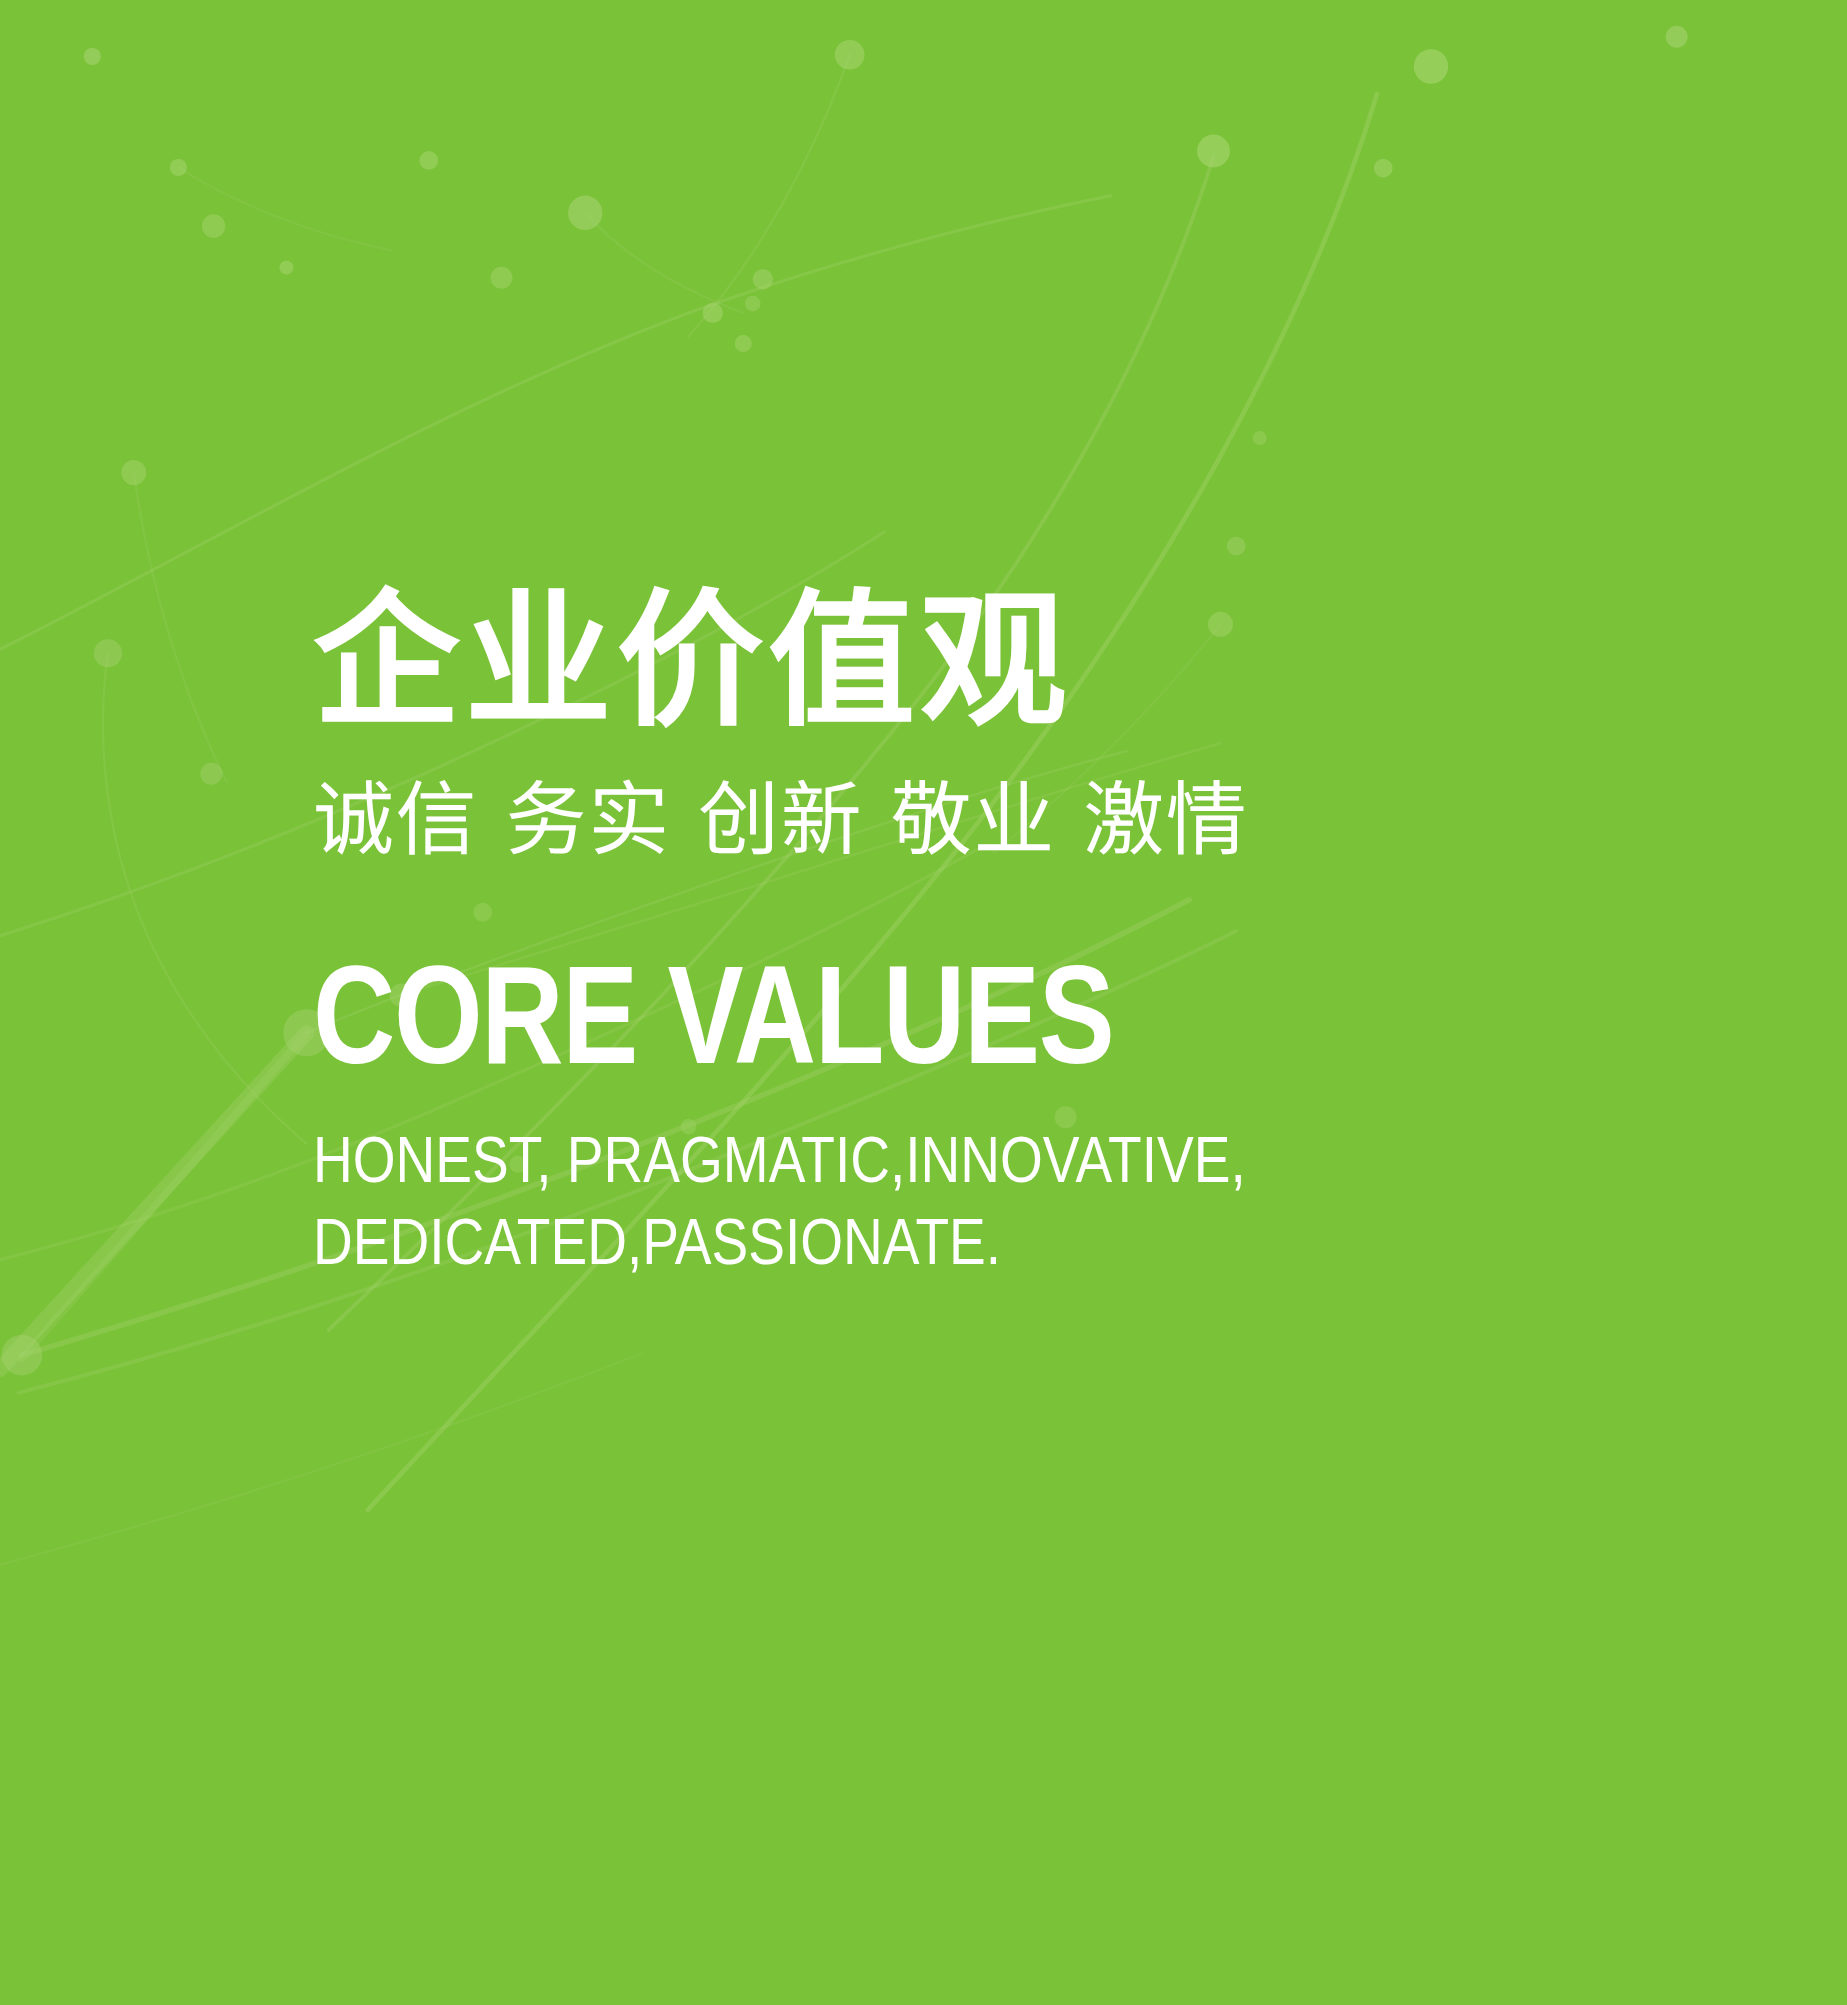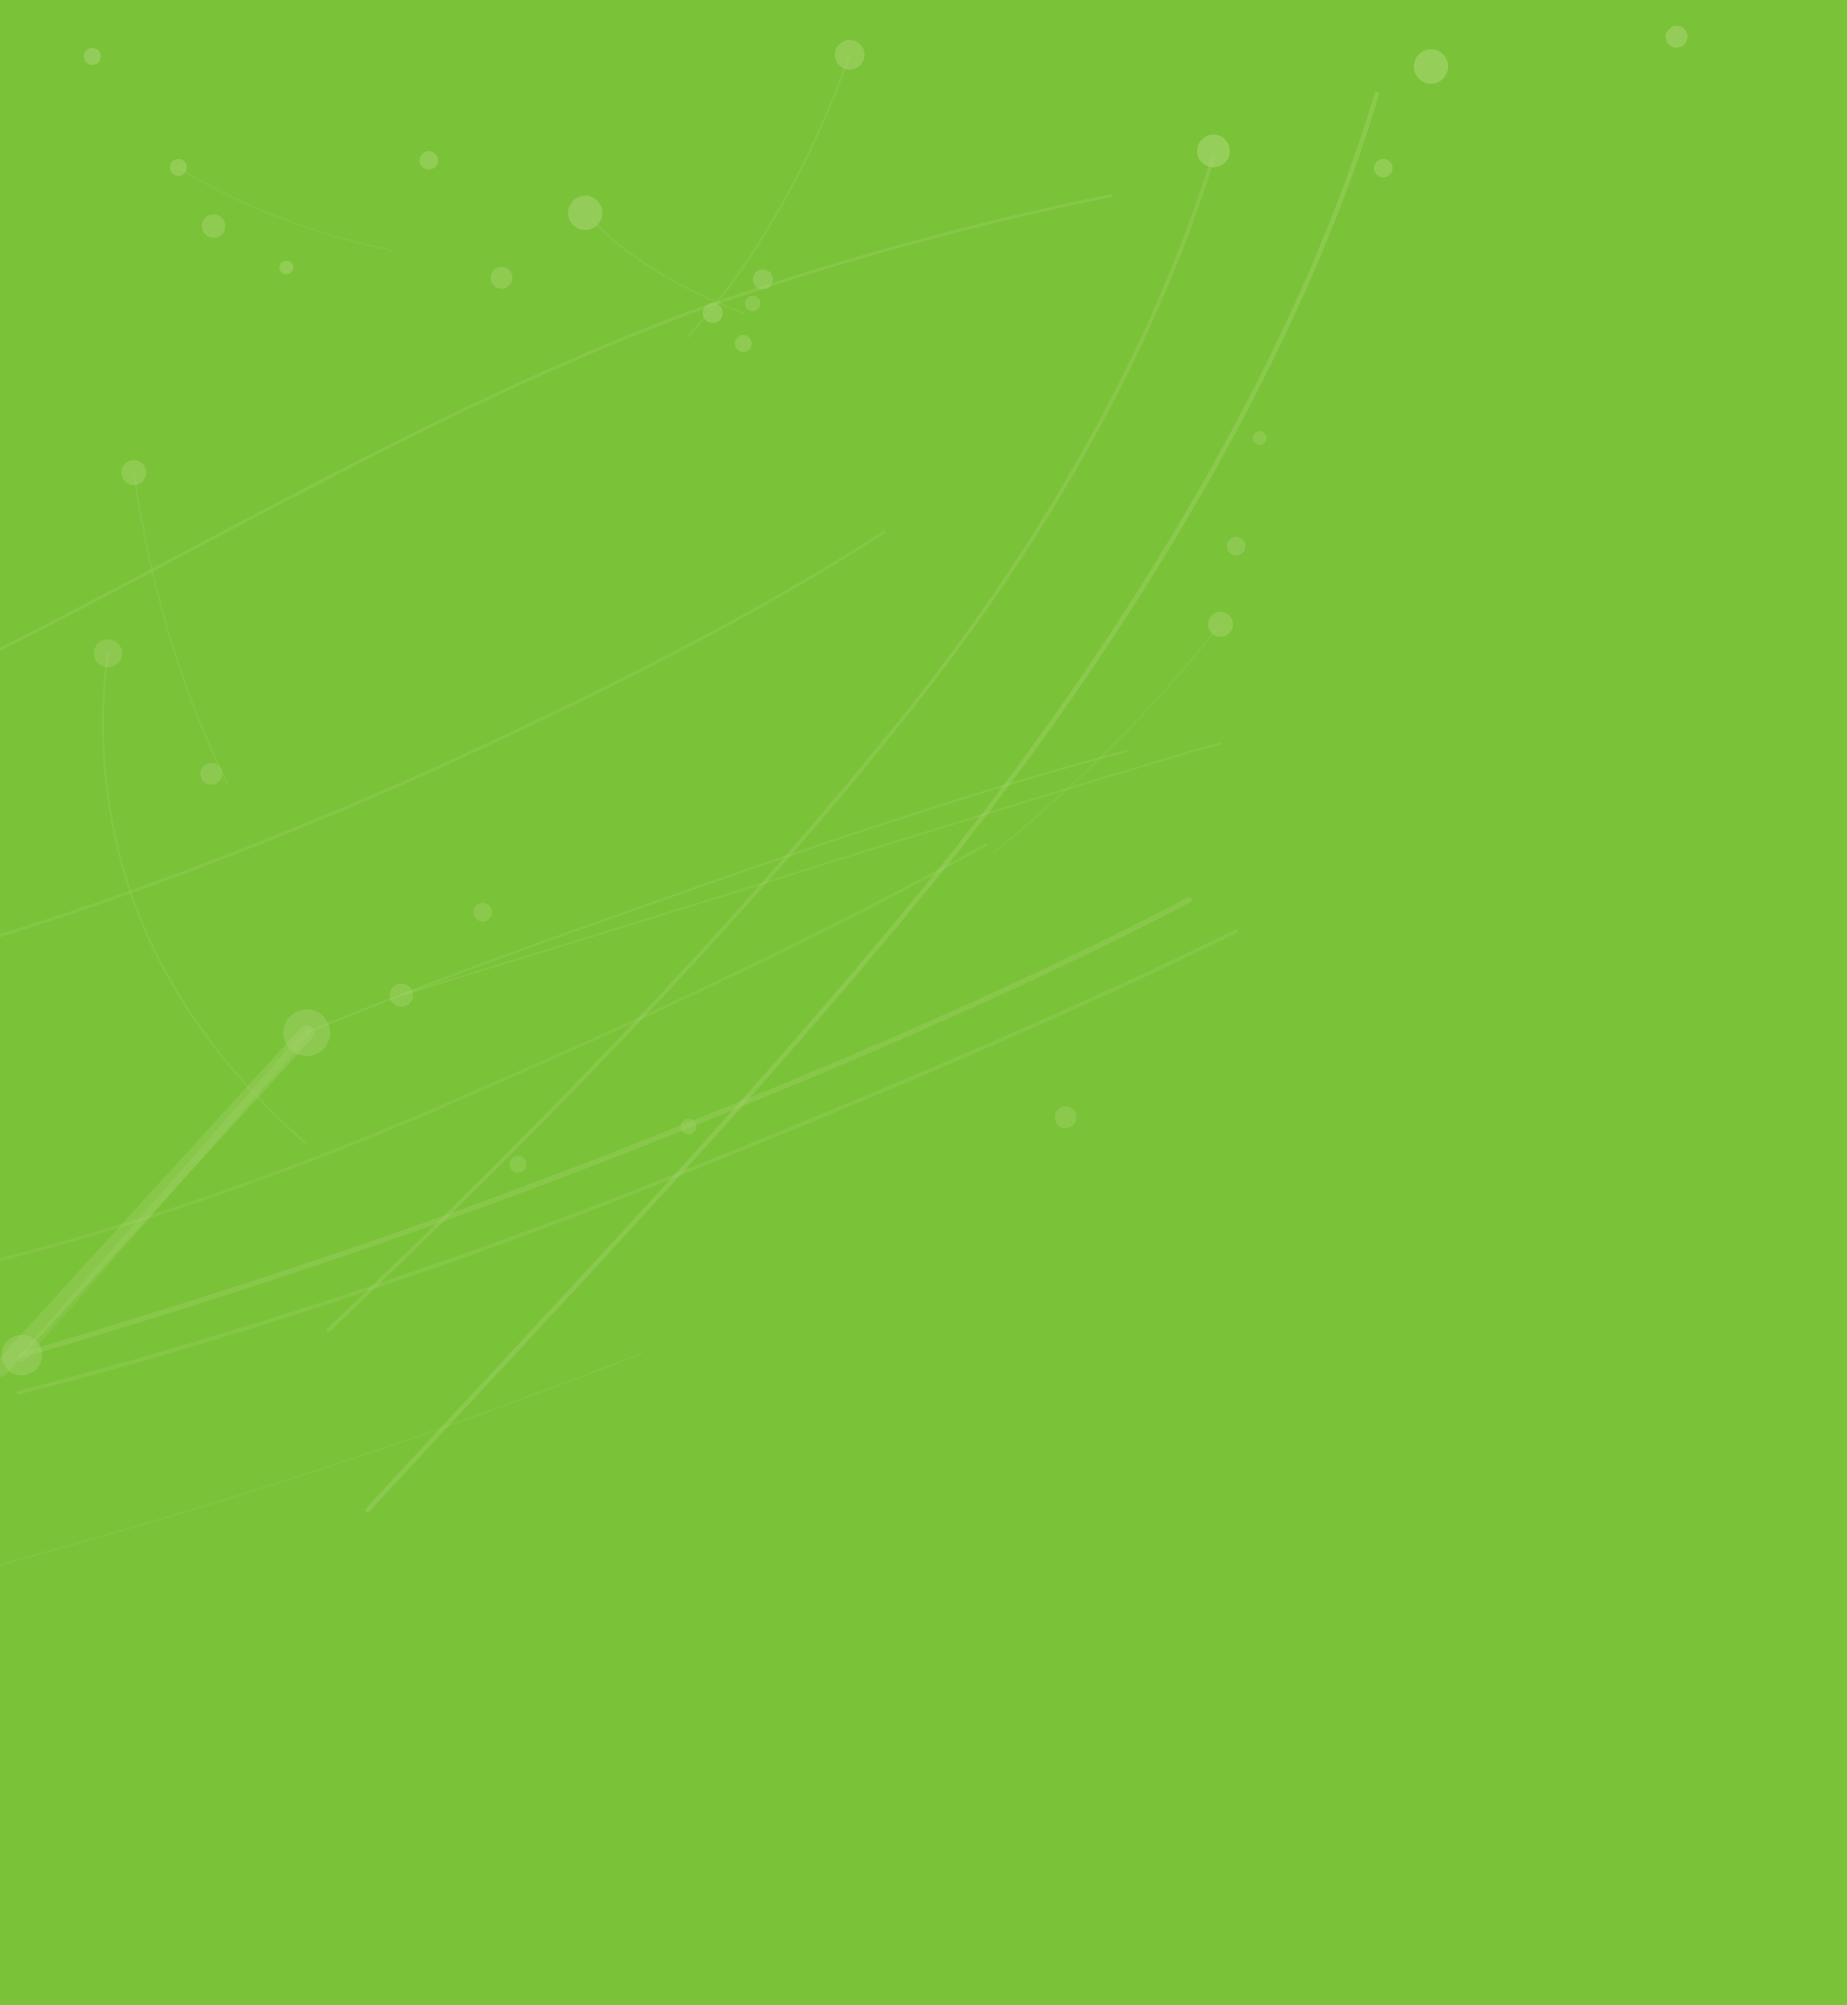--- a/index.html
+++ b/index.html
@@ -140,14 +140,28 @@
         <circle cx="392" cy="1320" r="30" fill="#a8d572" opacity="0.42"></circle>
         <circle cx="513" cy="1272" r="15" fill="#a8d572" opacity="0.4"></circle>
         <circle cx="28" cy="1732" r="26" fill="#a8d572" opacity="0.42"></circle>
         <circle cx="1362" cy="1428" r="14" fill="#a8d572" opacity="0.36"></circle>
         <circle cx="617" cy="1166" r="12" fill="#a8d572" opacity="0.36"></circle>
         <circle cx="662" cy="1488" r="11" fill="#a8d572" opacity="0.34"></circle>
         <circle cx="880" cy="1440" r="10" fill="#a8d572" opacity="0.34"></circle>
       </g>
   </svg>
 
+  <div id="text-block">
+
+    <h1 class="title-cn">企业价值观</h1>
+
+    <h2 class="subtitle-cn">诚信  务实  创新  敬业  激情</h2>
+
+    <h3 class="title-en">CORE VALUES</h3>
+
+    <div class="subtitle-en">
+      <span class="en-line">HONEST, PRAGMATIC,INNOVATIVE,</span>
+      <span class="en-line">DEDICATED,PASSIONATE.</span>
+    </div>
+
+  </div>
 </div>
 
 
 </body></html>

